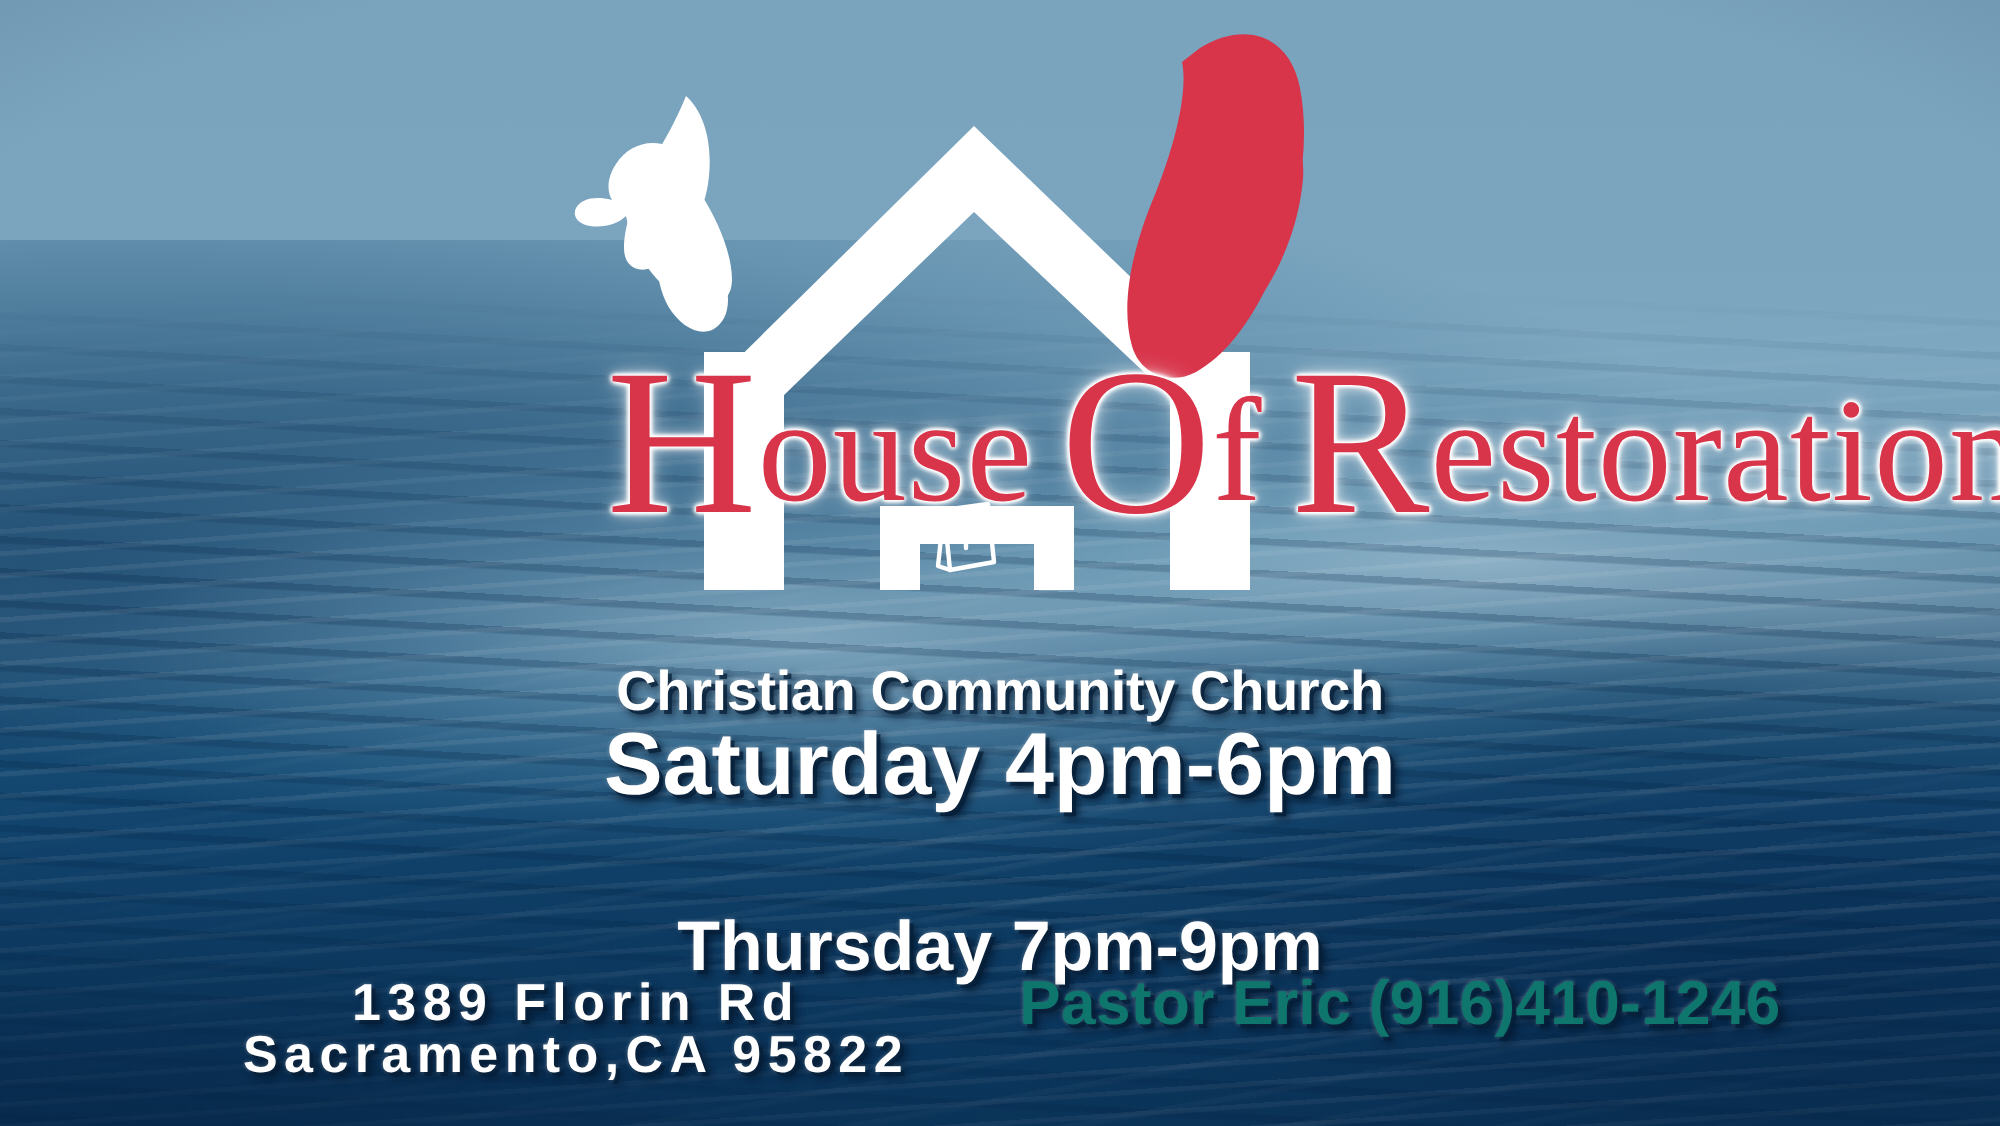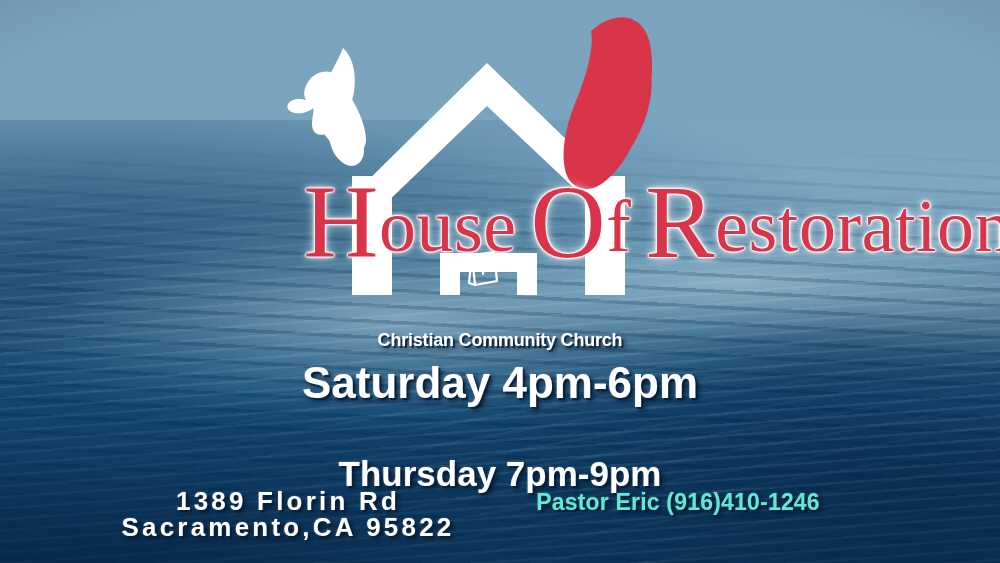--- a/index.html
+++ b/index.html
@@ -151,21 +151,21 @@
     white-space: nowrap;
   }
   .shadowed {
     text-shadow:
       2px 2px 0 rgba(5,30,55,0.75),
       3px 3px 5px rgba(2,20,42,0.85),
       0 0 2px rgba(255,255,255,0.35);
   }
 
   #sub1 { top: 306px; font-size: 25px; letter-spacing: -0.2px; }
-  #sub2 { top: 330px; font-size: 18px; letter-spacing: -0.2px; }
+  #sub2 { top: 330px; font-size: 28px; letter-spacing: -0.2px; }
 
   #time1 { top: 358px; font-size: 44px; letter-spacing: 0px; }
   #time2 { top: 406px; font-size: 35px; letter-spacing: 0px; margin-top: 48px; }
   #time3 { top: 446px; font-size: 35px; letter-spacing: 0px; }
 
   
   #bottom-row {
     position: absolute;
     left: 0; top: 488px;
     width: 1000px;
@@ -179,27 +179,27 @@
     color: #fff;
     font-family: "Liberation Sans", sans-serif;
     font-weight: bold;
     font-size: 26px;
     line-height: 26px;
     letter-spacing: 3.2px;
     white-space: nowrap;
   }
   #pastor {
     position: absolute;
-    left: 468px; top: 1px;
+    left: 490px; top: 1px;
     width: 420px;
     text-align: center;
-    color: #5eead4;
+    color: #0f766e;
     font-family: "Liberation Sans", sans-serif;
     font-weight: bold;
-    font-size: 23px;
+    font-size: 31px;
     line-height: 26px;
     letter-spacing: 0.2px;
     white-space: nowrap;
   }
 </style>
 </head>
 <body>
 
 <div id="stage">
 

